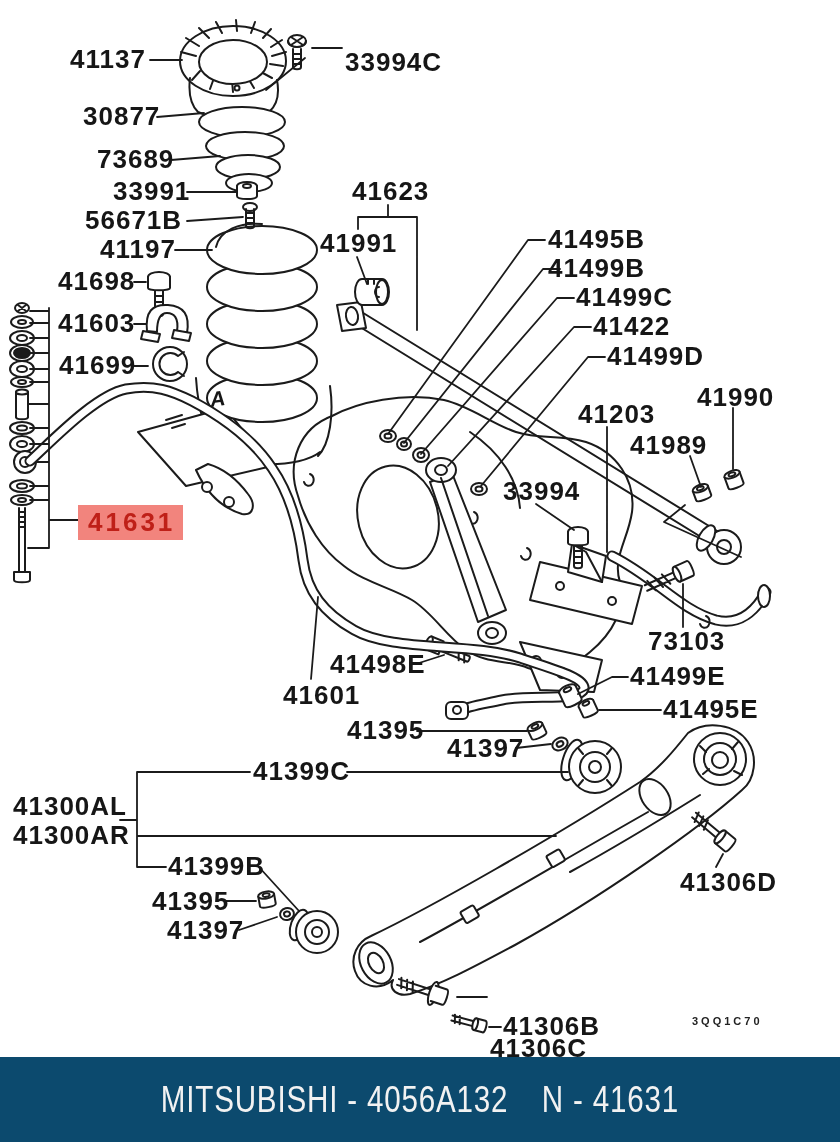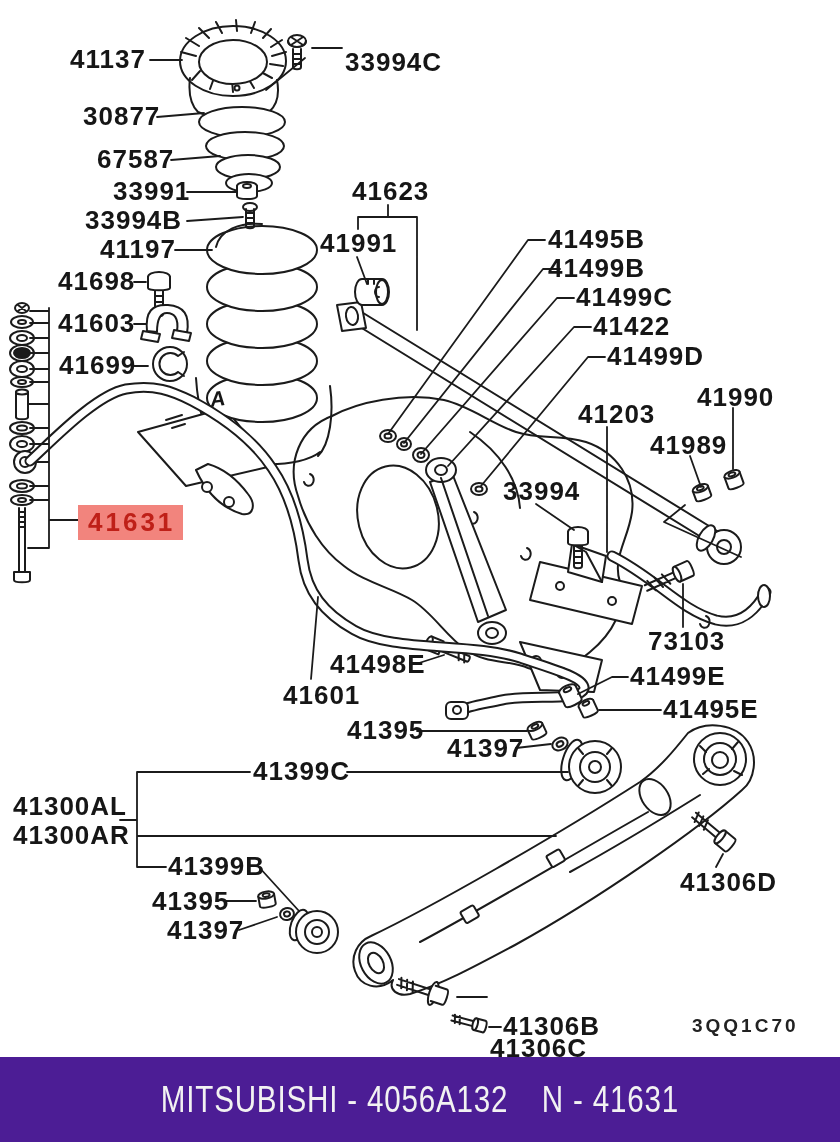--- a/index.html
+++ b/index.html
@@ -3,24 +3,24 @@
 <meta charset="utf-8">
 <style>
   html,body{margin:0;padding:0;}
   body{width:840px;height:1142px;background:#ffffff;position:relative;
        font-family:"Liberation Sans",sans-serif;overflow:hidden;}
   .stage{position:absolute;left:0;top:0;width:840px;height:1057px;}
   .stage svg{position:absolute;left:0;top:0;}
   .lbl{position:absolute;font-weight:bold;font-size:26px;letter-spacing:1px;
        color:#161616;white-space:nowrap;line-height:1;}
   .hl{padding:4px 8px 5px 10px;letter-spacing:3px;}
-  .code{font-size:19px;letter-spacing:3px;color:#222;}
+  .code{font-size:11px;letter-spacing:3px;color:#222;}
   .marker{font-size:21px;font-style:italic;transform:rotate(-8deg);}
   .footer{position:absolute;left:0;top:1057px;width:840px;height:85px;
-          background:#4c1d95;display:flex;align-items:center;justify-content:center;}
+          background:#0c4a6e;display:flex;align-items:center;justify-content:center;}
   .footer-inner{display:flex;gap:42px;transform:scaleX(0.8);color:#f2f2f2;
                 font-size:37px;letter-spacing:1px;white-space:nowrap;}
 </style>
 </head>
 <body>
 
 <div class="stage">
 
 <svg width="840" height="1057" viewBox="0 0 840 1057">
 <g stroke="#1b1b1b" stroke-width="2" fill="none" stroke-linecap="round" stroke-linejoin="round">
@@ -293,37 +293,37 @@
     <path d="M683,627 V584 M419,663 L444,655 M311,679 L318,597 M628,677 H612 L578,694 M661,710 H599 M417,731 H527 M516,748 L551,744"></path>
     <path d="M137,772 H250 M347,772 H568 M120,820 H137 M137,772 V867 M137,836 H556 M137,867 H166 M258,866 L299,911"></path>
     <path d="M225,901 H256 M239,930 L277,917 M723,854 L716,867 M487,997 H457 M501,1027 H489"></path>
   </g>
 </g>
 </svg>
 
   <div class="lbl" style="left:70px;top:46px">41137</div>
   <div class="lbl" style="left:345px;top:49px">33994C</div>
   <div class="lbl" style="left:83px;top:103px">30877</div>
-  <div class="lbl" style="left:97px;top:146px">67587</div>
+  <div class="lbl" style="left:97px;top:146px">73689</div>
   <div class="lbl" style="left:113px;top:178px">33991</div>
-  <div class="lbl" style="left:85px;top:207px">33994B</div>
+  <div class="lbl" style="left:85px;top:207px">56671B</div>
   <div class="lbl" style="left:100px;top:236px">41197</div>
   <div class="lbl" style="left:58px;top:268px">41698</div>
   <div class="lbl" style="left:352px;top:178px">41623</div>
   <div class="lbl" style="left:320px;top:230px">41991</div>
   <div class="lbl" style="left:58px;top:310px">41603</div>
   <div class="lbl" style="left:59px;top:352px">41699</div>
   <div class="lbl" style="left:548px;top:226px">41495B</div>
   <div class="lbl" style="left:548px;top:255px">41499B</div>
   <div class="lbl" style="left:576px;top:284px">41499C</div>
   <div class="lbl" style="left:593px;top:313px">41422</div>
   <div class="lbl" style="left:607px;top:343px">41499D</div>
   <div class="lbl" style="left:697px;top:384px">41990</div>
   <div class="lbl" style="left:578px;top:401px">41203</div>
-  <div class="lbl" style="left:650px;top:432px">41989</div>
+  <div class="lbl" style="left:630px;top:432px">41989</div>
   <div class="lbl" style="left:503px;top:478px">33994</div>
   <div class="lbl hl" style="left: 78px; top: 505px; background: rgb(242, 132, 125); color: rgb(191, 32, 24);">41631</div>
   <div class="lbl" style="left:648px;top:628px">73103</div>
   <div class="lbl" style="left:330px;top:651px">41498E</div>
   <div class="lbl" style="left:283px;top:682px">41601</div>
   <div class="lbl" style="left:630px;top:663px">41499E</div>
   <div class="lbl" style="left:663px;top:696px">41495E</div>
   <div class="lbl" style="left:347px;top:717px">41395</div>
   <div class="lbl" style="left:447px;top:735px">41397</div>
   <div class="lbl" style="left:253px;top:758px">41399C</div>

